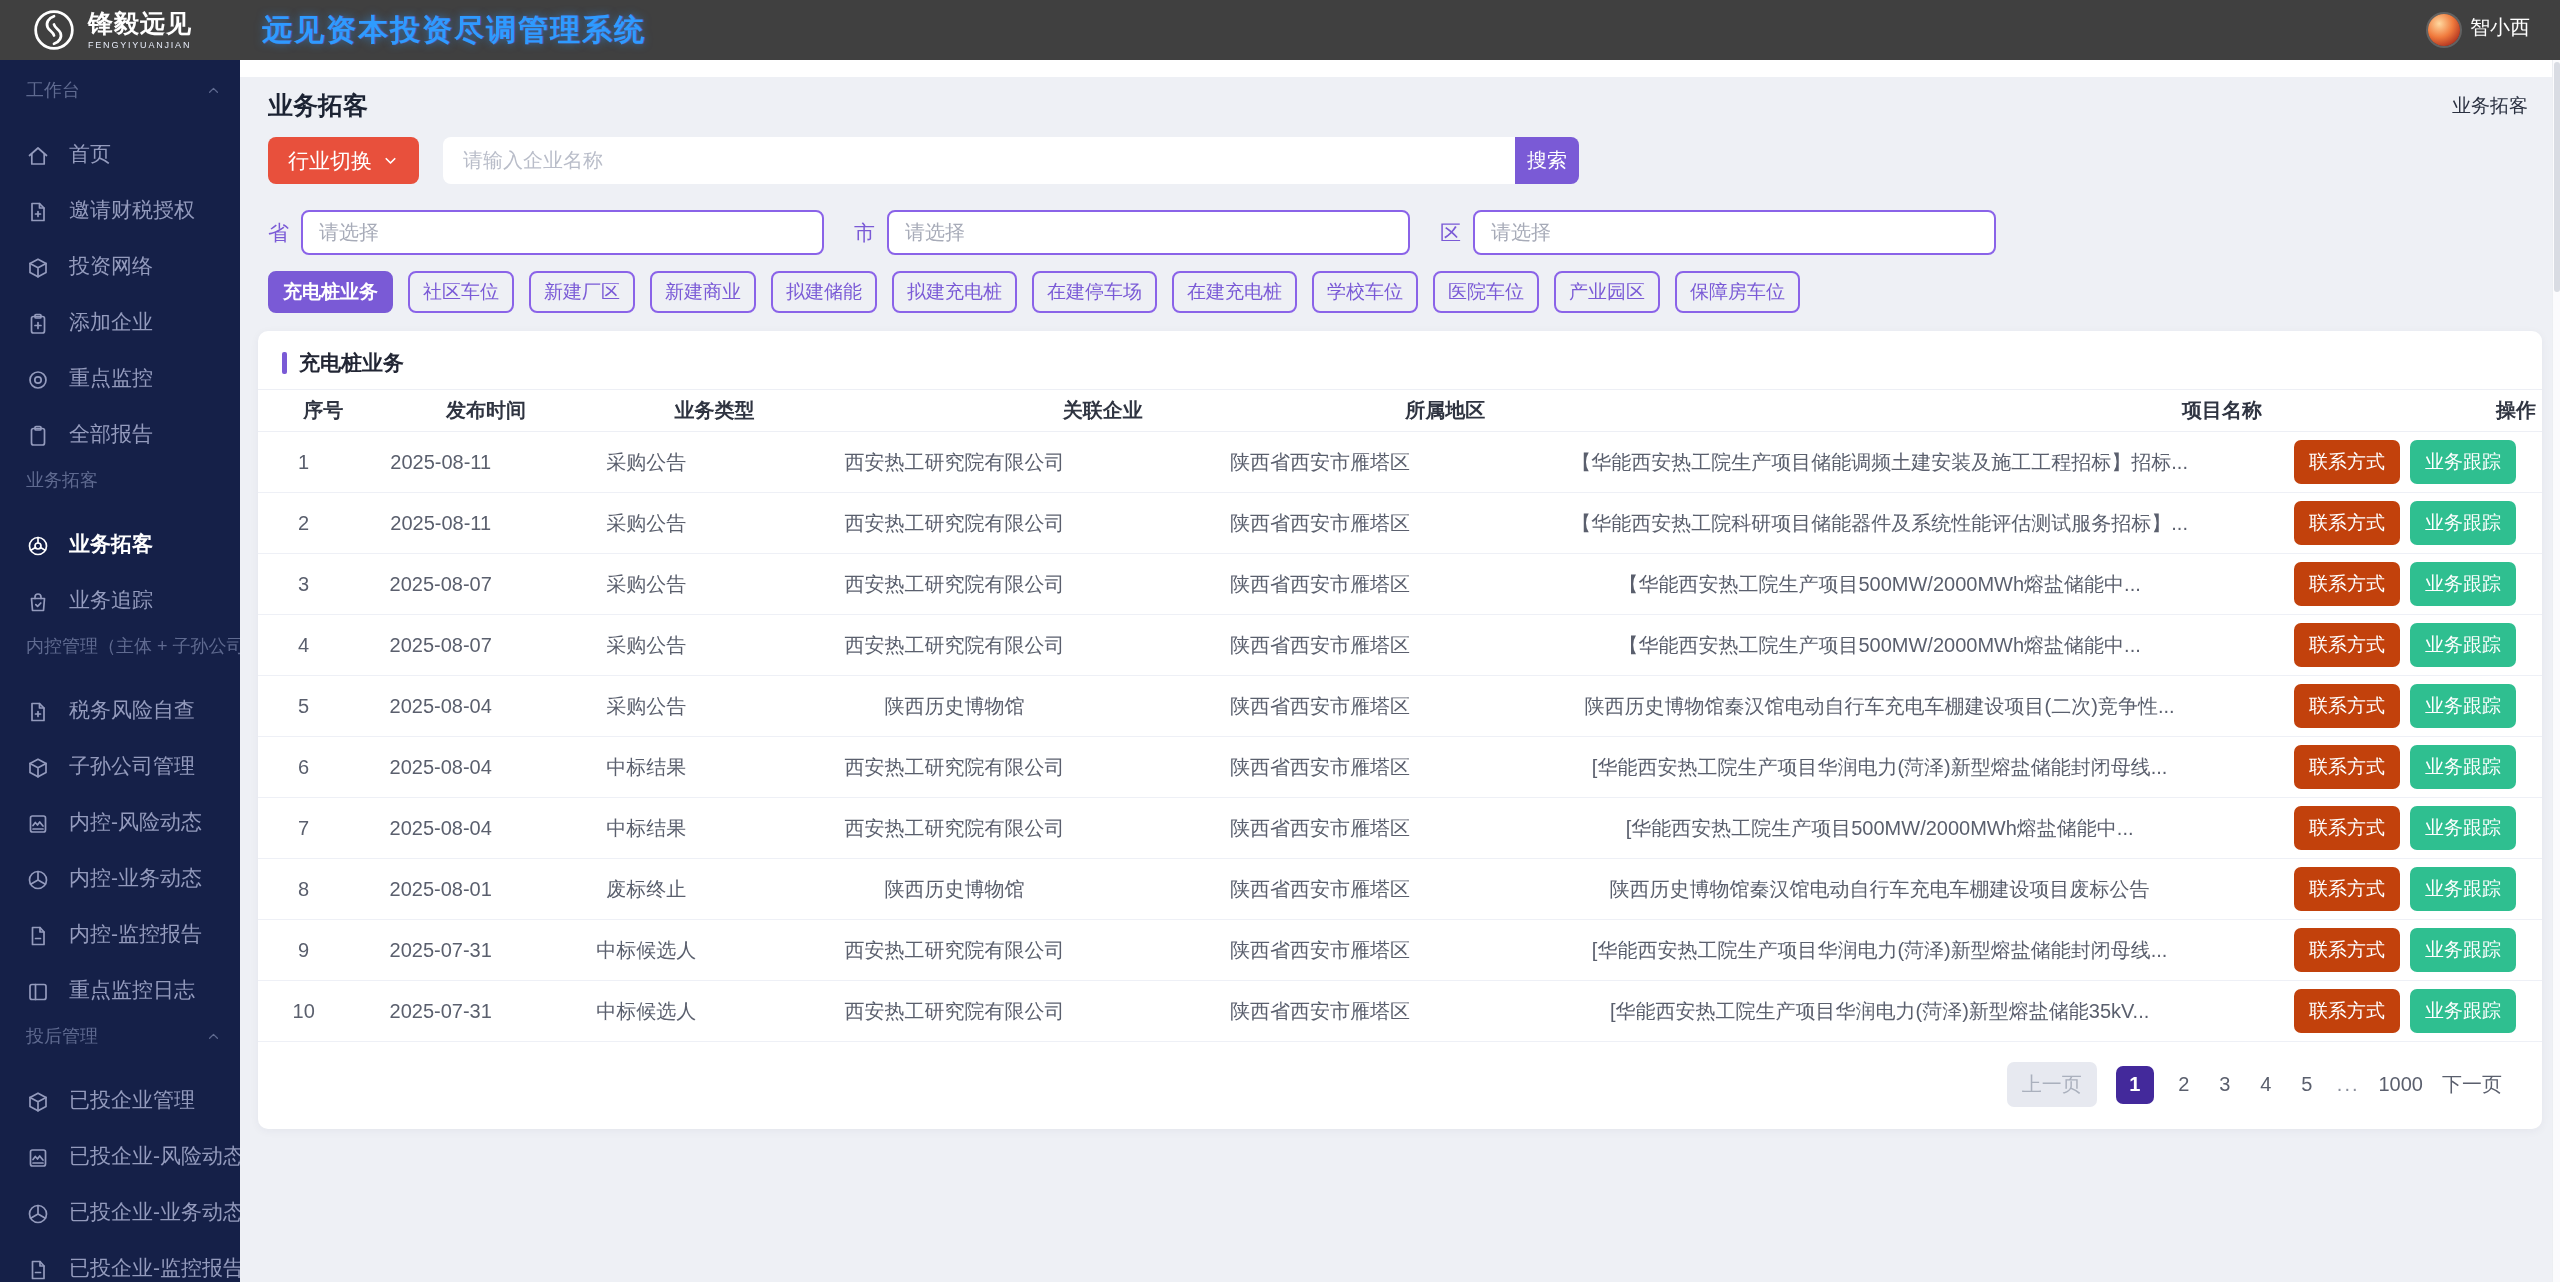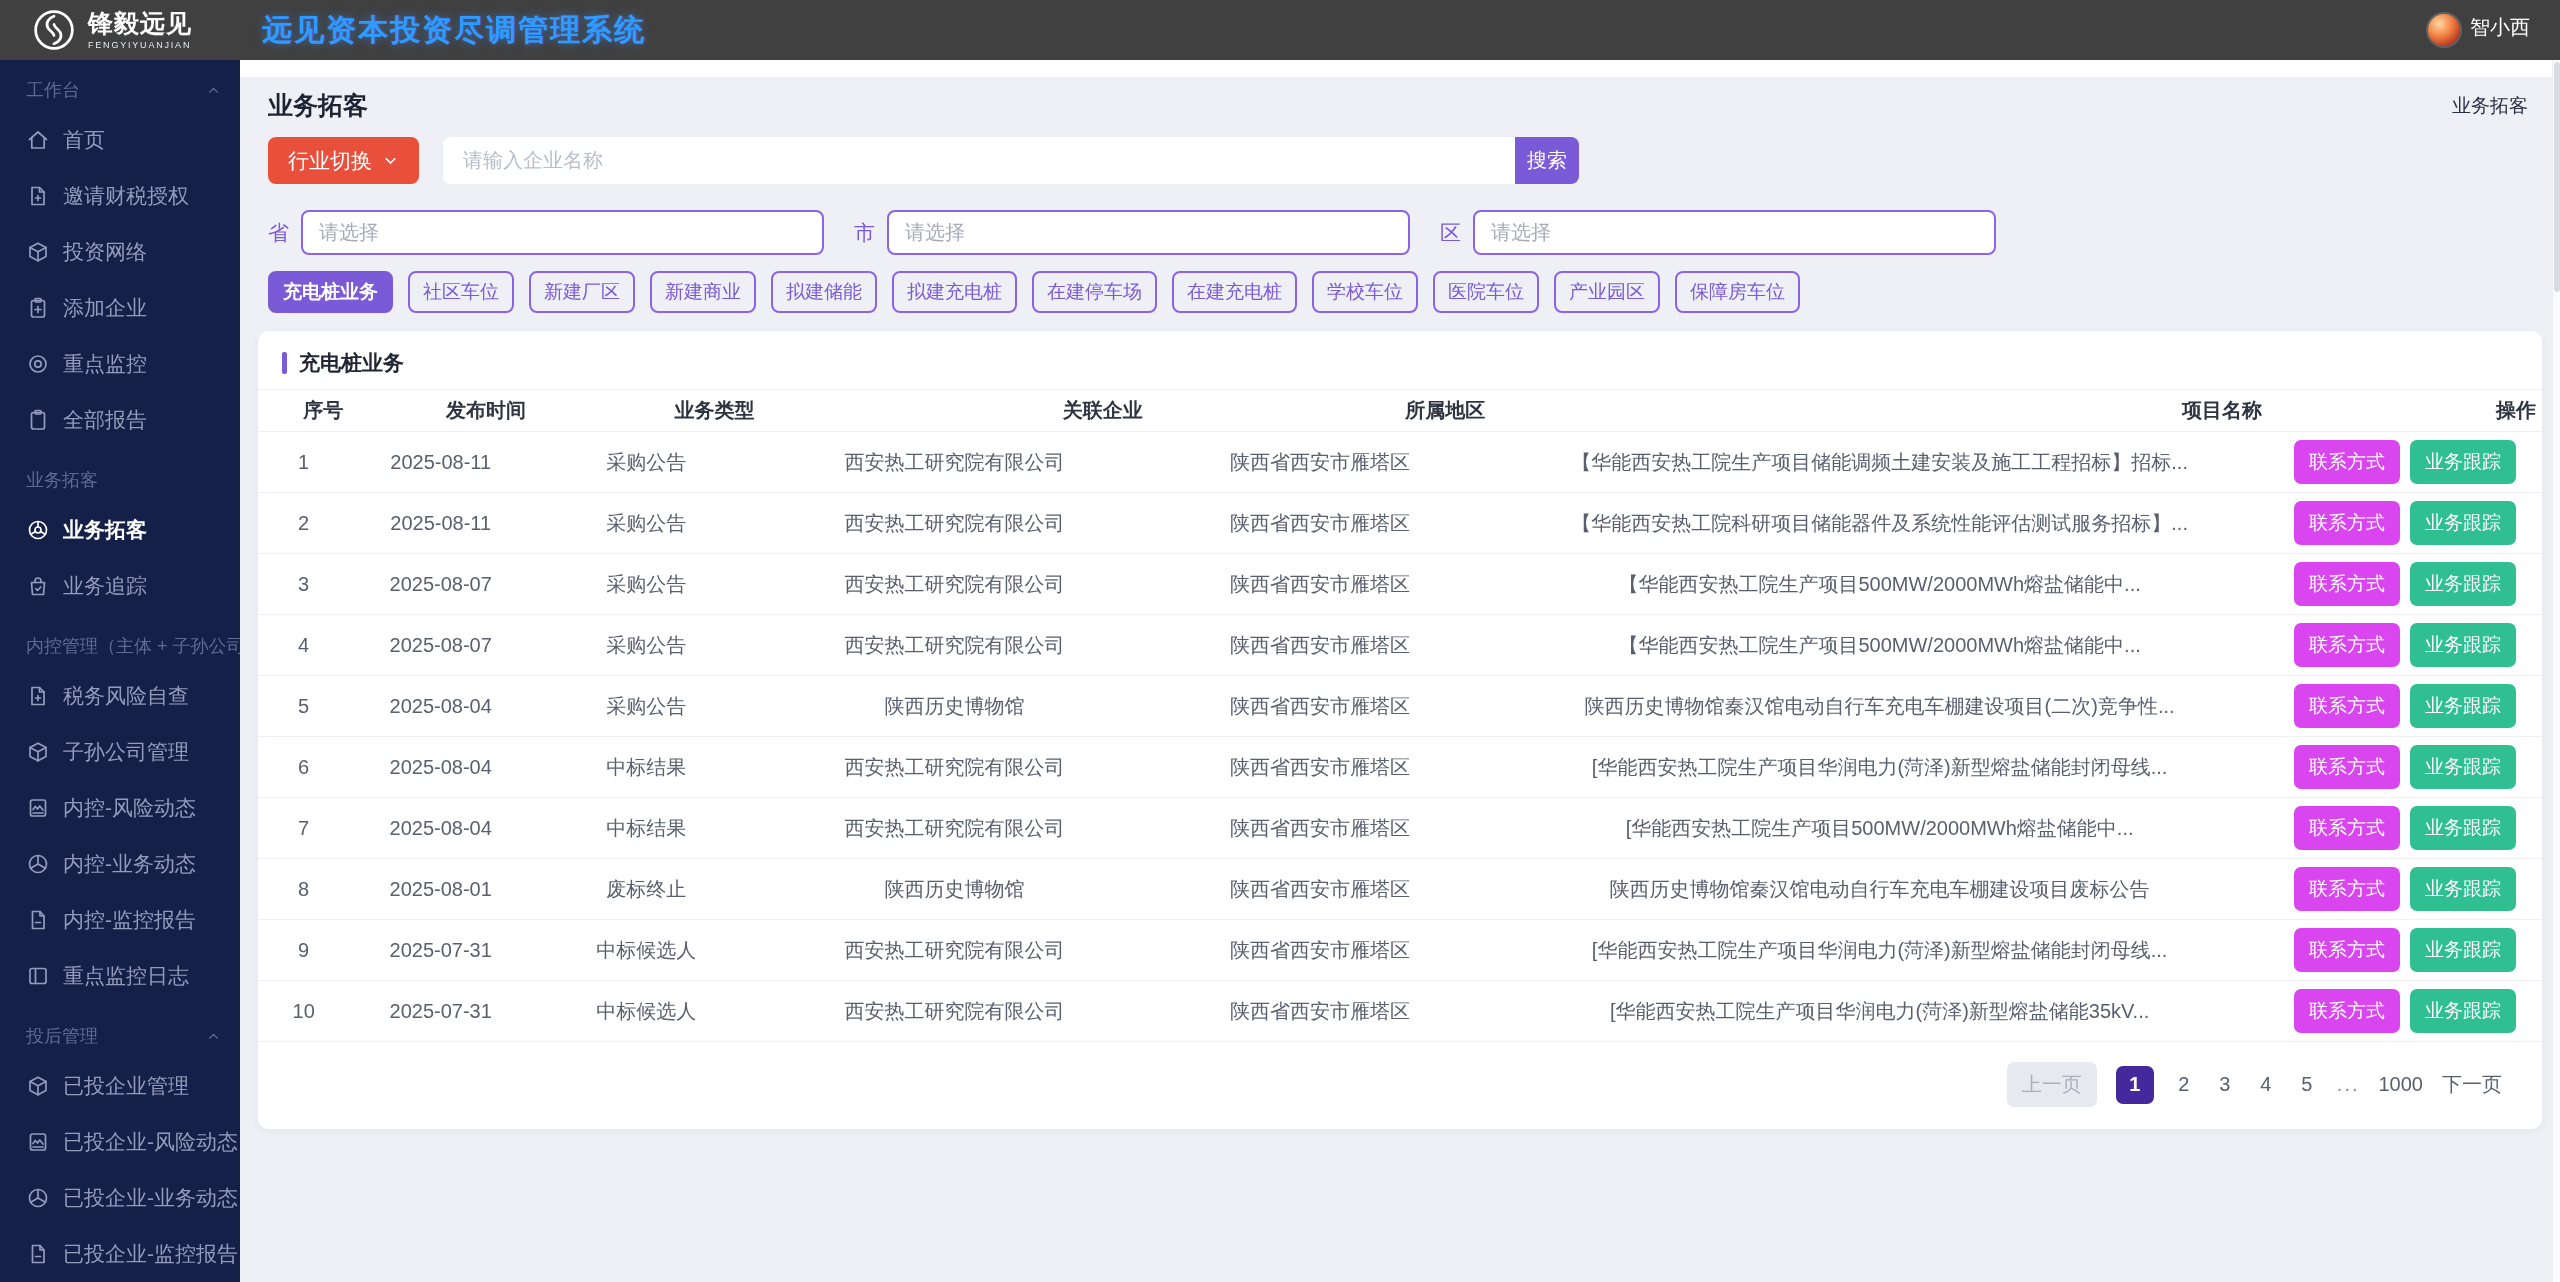--- a/index.html
+++ b/index.html
@@ -28,21 +28,21 @@
 
   
   .shell { display:flex; height:1222px; }
 
   
   .sidebar { width:240px; flex:none; background:#152048; overflow:hidden; padding-top:4px; }
   .group-label { display:flex; align-items:center; justify-content:space-between;
     height:44px; margin-top:10px; padding:0 18px 0 26px; color:#5f6a90; font-size:18px; white-space:nowrap; cursor:pointer; }
   .group-label:first-child { margin-top:4px; }
   .group-arrow svg { width:17px; height:17px; }
-  .side-item { display:flex; align-items:center; gap:13px; height:56px; padding:0 26px;
+  .side-item { display:flex; align-items:flex-end; gap:19px; height:56px; padding:0 26px;
     color:#949bbd; font-size:21px; white-space:nowrap; cursor:pointer; }
   .side-item .icn svg { width:24px; height:24px; display:block; }
   .side-item.active { color:#ffffff; font-weight:700; }
   .icn { display:inline-flex; flex:none; }
 
   
   .content { flex:1; min-width:0; display:flex; flex-direction:column; background:#eef0f5; }
   .content-topstrip { height:17px; background:#ffffff; flex:none; }
   .page-head { display:flex; align-items:center; justify-content:space-between; padding:12px 32px 0 28px; }
   .page-title { font-size:25px; font-weight:700; color:#1c2333; }
@@ -76,21 +76,21 @@
   .section-title { font-size:21px; font-weight:700; color:#222634; }
 
   table { width:100%; border-collapse:collapse; table-layout:fixed; }
   th { font-size:20px; font-weight:700; color:#2f3441; height:42px; text-align:right;
     border-top:1px solid #edeff5; border-bottom:1px solid #edeff5; padding:0 6px;
     overflow:hidden; white-space:nowrap; }
   td { font-size:20px; color:#5a5f6d; height:61px; text-align:center; border-bottom:1px solid #eef0f6;
     padding:0 8px; overflow:hidden; white-space:nowrap; text-overflow:ellipsis; }
   .btn-contact, .btn-track { border:none; border-radius:7px; color:#fff; font-size:19px;
     padding:9px 15px; cursor:pointer; }
-  .btn-contact { background:#d946ef; margin-right:10px; }
+  .btn-contact { background:#c2410c; margin-right:10px; }
   .btn-track { background:#2fbf90; }
 
   .pagination { display:flex; justify-content:flex-end; align-items:center; gap:19px;
     padding:20px 40px 22px; font-size:20px; color:#5a5f6d; }
   .pg-prev { background:#e7e9f0; color:#aab0bd; border:none; border-radius:7px; padding:9px 15px;
     font-size:20px; cursor:default; }
   .pg-num { background:none; border:none; font-size:20px; color:#5a5f6d; cursor:pointer; min-width:22px; }
   .pg-num.active { background:#43299b; color:#fff; border-radius:7px; width:38px; height:38px;
     font-weight:600; }
   .pg-ellipsis { color:#8a8f9c; letter-spacing:2px; }

